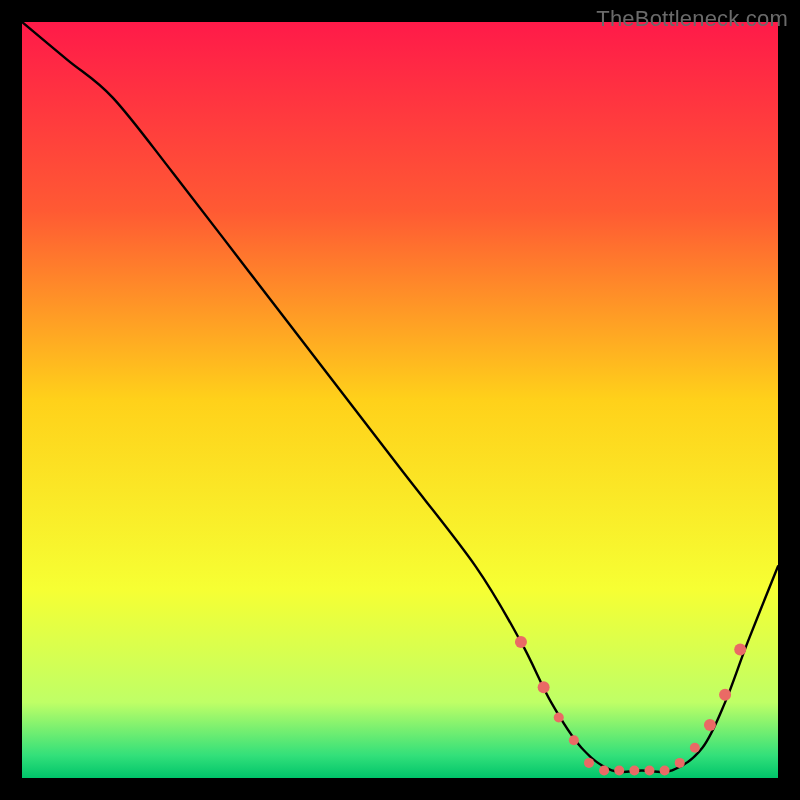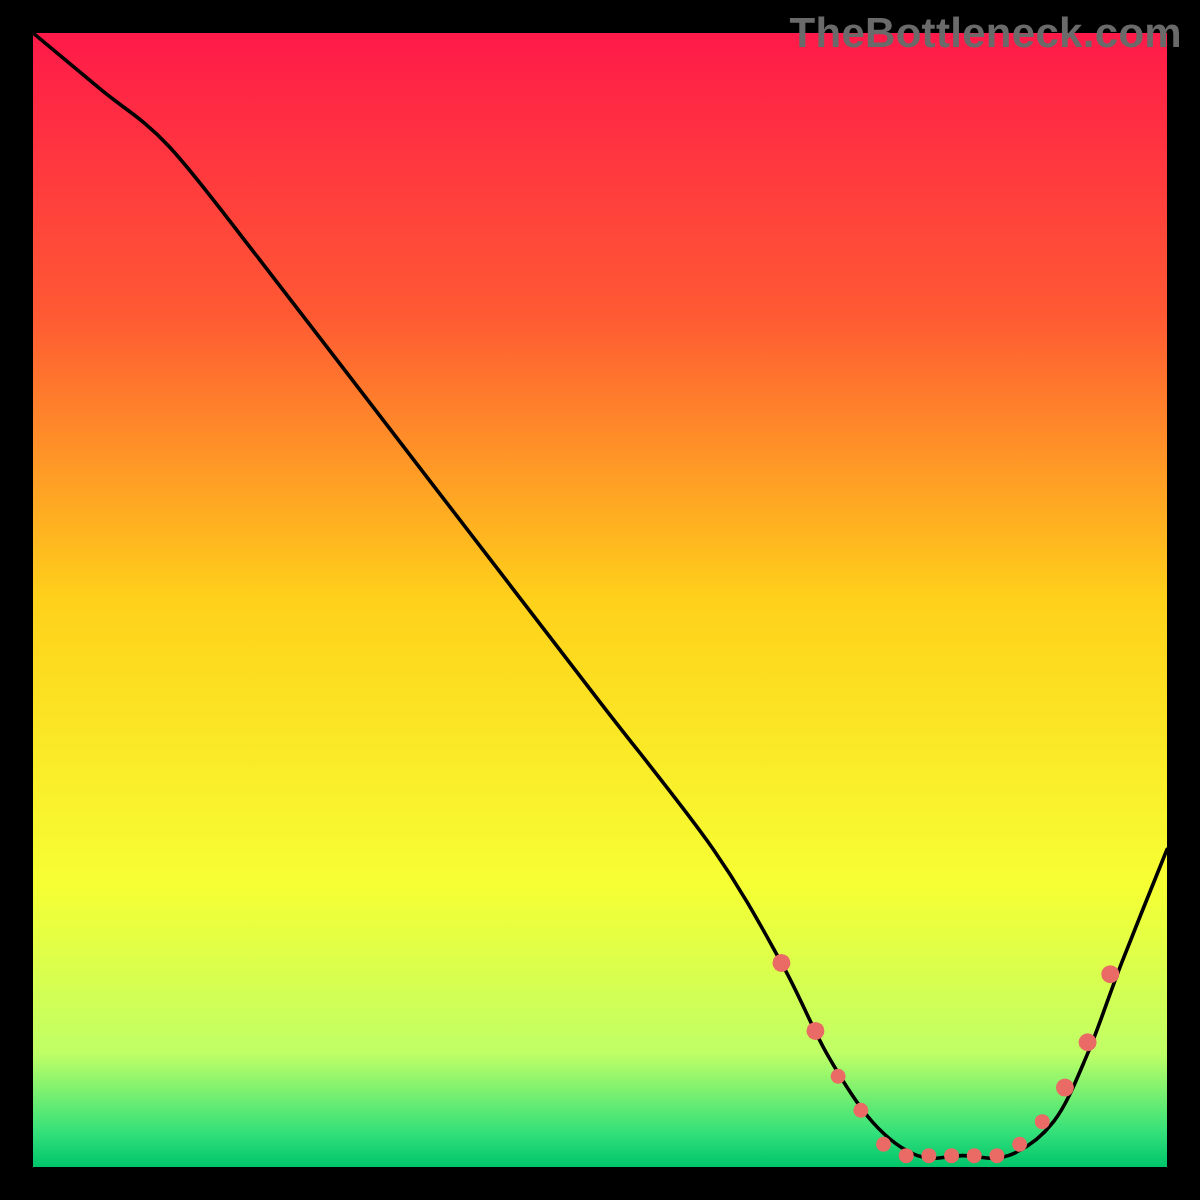--- a/index.html
+++ b/index.html
@@ -17,22 +17,22 @@
     top: 0;
     width: 800px;
     height: 800px;
     background: #000;
   }
   .watermark {
     position: absolute;
     top: 6px;
     right: 12px;
     color: #6a6a6a;
-    font-size: 28px;
-    font-weight: 700;
+    font-size: 22px;
+    font-weight: 400;
     letter-spacing: 0.2px;
     z-index: 10;
     user-select: none;
   }
   svg.plot {
     position: absolute;
     left: 22px;
     top: 22px;
     width: 756px;
     height: 756px;

